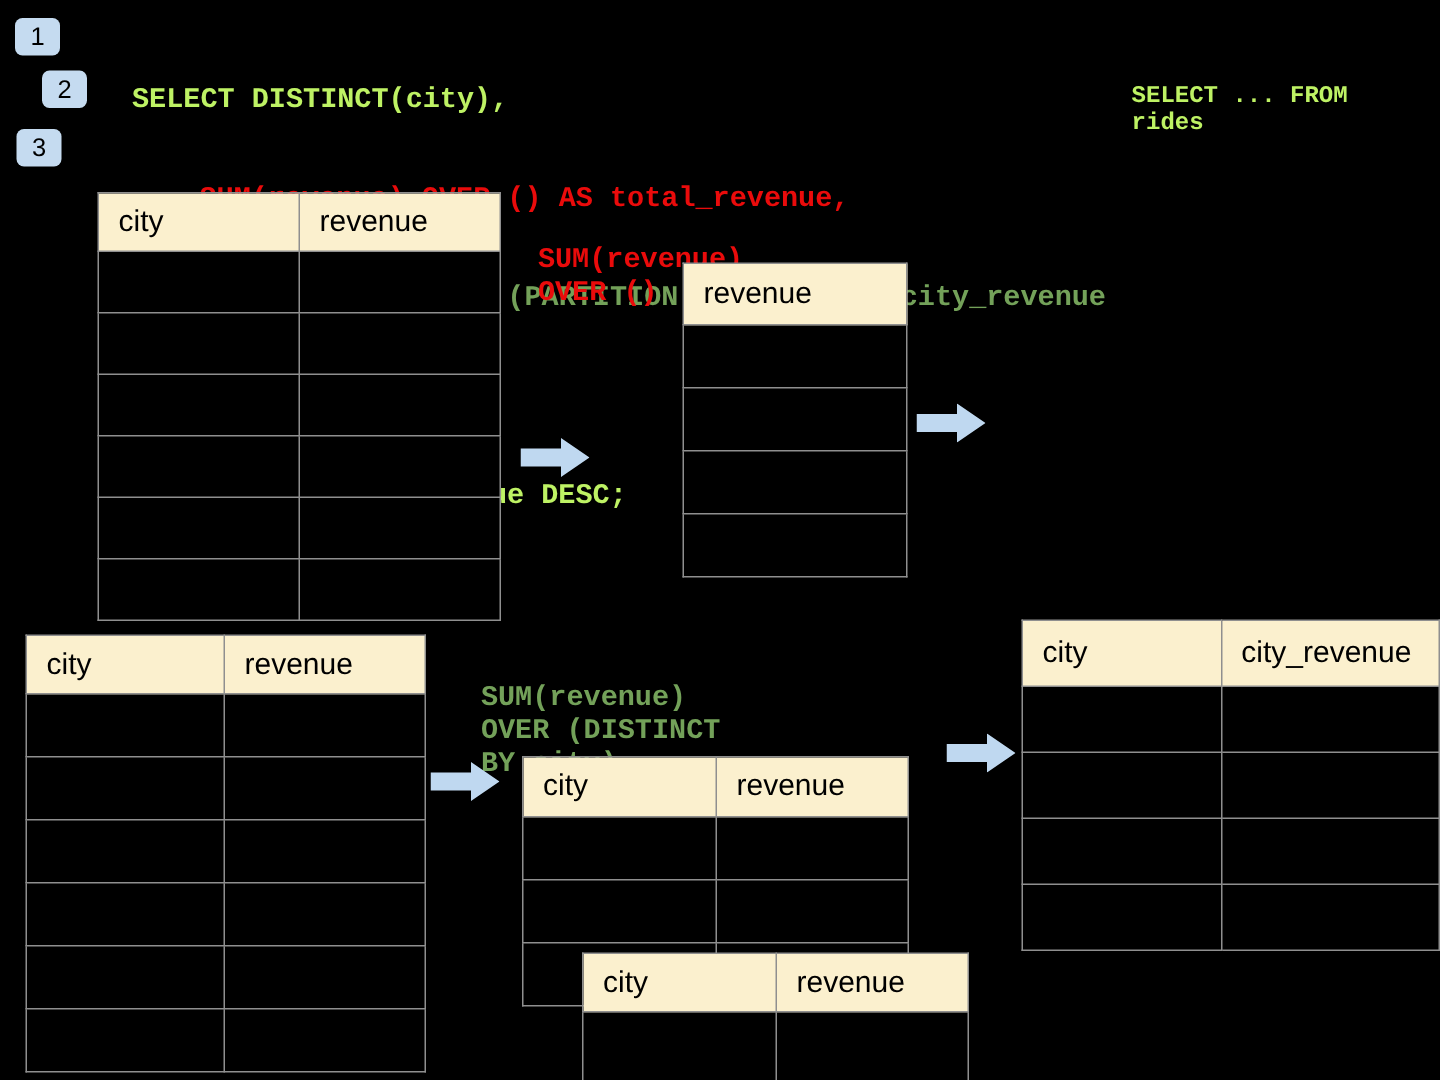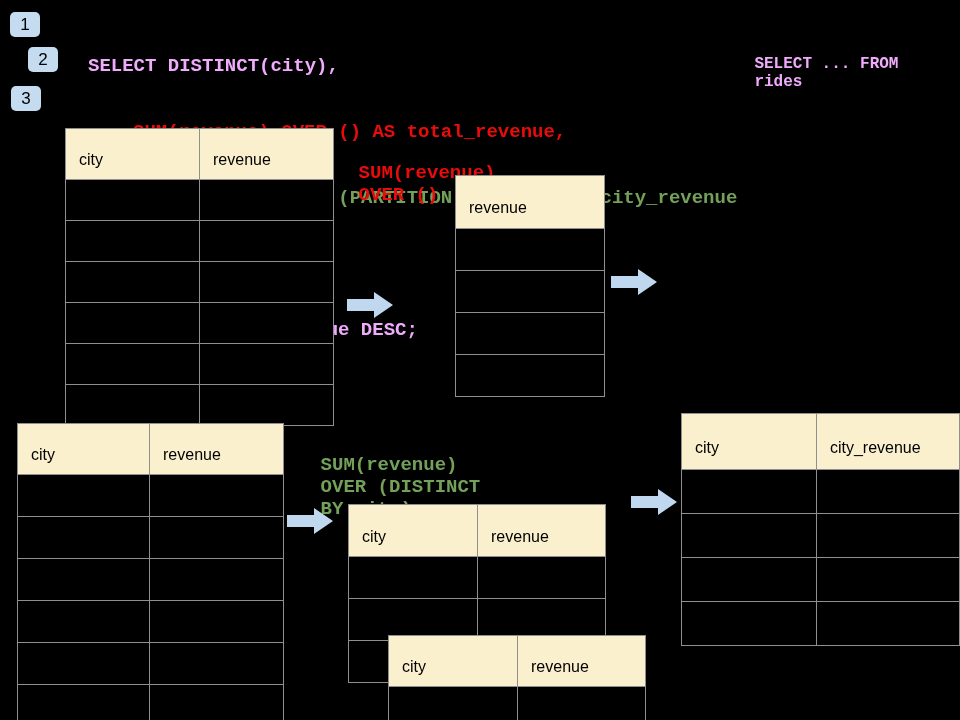--- a/index.html
+++ b/index.html
@@ -8,21 +8,21 @@
     background:#000; overflow:hidden;
     font-family:"Liberation Sans", sans-serif;
   }
 
   
   .mono { font-family:"Liberation Mono","DejaVu Sans Mono",monospace; font-weight:bold; }
   #sql-code { position:absolute; left:88px; top:11px; font-size:19px; line-height:22px; white-space:pre; }
   #sql-code .ln { display:block; }
   .ind-1 { padding-left:45px; }
   .ind-2 { padding-left:22px; }
-  .c-purple { color:#f0abfc; }
+  .c-purple { color:#bef264; }
   .c-red    { color:#EA0B0B; }
   .c-green  { color:#73A159; }
 
   #side-note { position:absolute; left:716px; top:37px; font-size:16px; line-height:18px; white-space:pre; }
   #annot-total { position:absolute; left:313px; top:140px; font-size:19px; line-height:22px; white-space:pre; }
   #annot-partition { position:absolute; left:275px; top:432px; font-size:19px; line-height:22px; white-space:pre; }
 
   
   .badge {
     position:absolute; width:30px; height:25px; border-radius:5px;
@@ -31,21 +31,21 @@
   }
   #badge-1 { left:10px; top:12px; }
   #badge-2 { left:28px; top:47px; }
   #badge-3 { left:11px; top:86px; }
 
   
   table { position:absolute; border-collapse:collapse; table-layout:fixed; }
   th, td { border:1px solid #8F8F8F; }
   th {
     background:#FBF0CE; color:#000; font-weight:normal;
-    font-size:16px; text-align:left; padding:12px 0 0 13px; vertical-align:middle;
+    font-size:20px; text-align:left; padding:0 0 0 13px; vertical-align:middle;
   }
   td { background:#000; padding:0; }
 
   #tbl-source-top    { left:65px;  top:128px; z-index:1; }
   #tbl-source-top th { height:38px; }
   #tbl-source-top td { height:40px; }
   #tbl-source-top .c1{ width:120px; } #tbl-source-top .c2{ width:120px; }
 
   #tbl-total    { left:455px; top:175px; z-index:1; }
   #tbl-total th { height:40px; }

